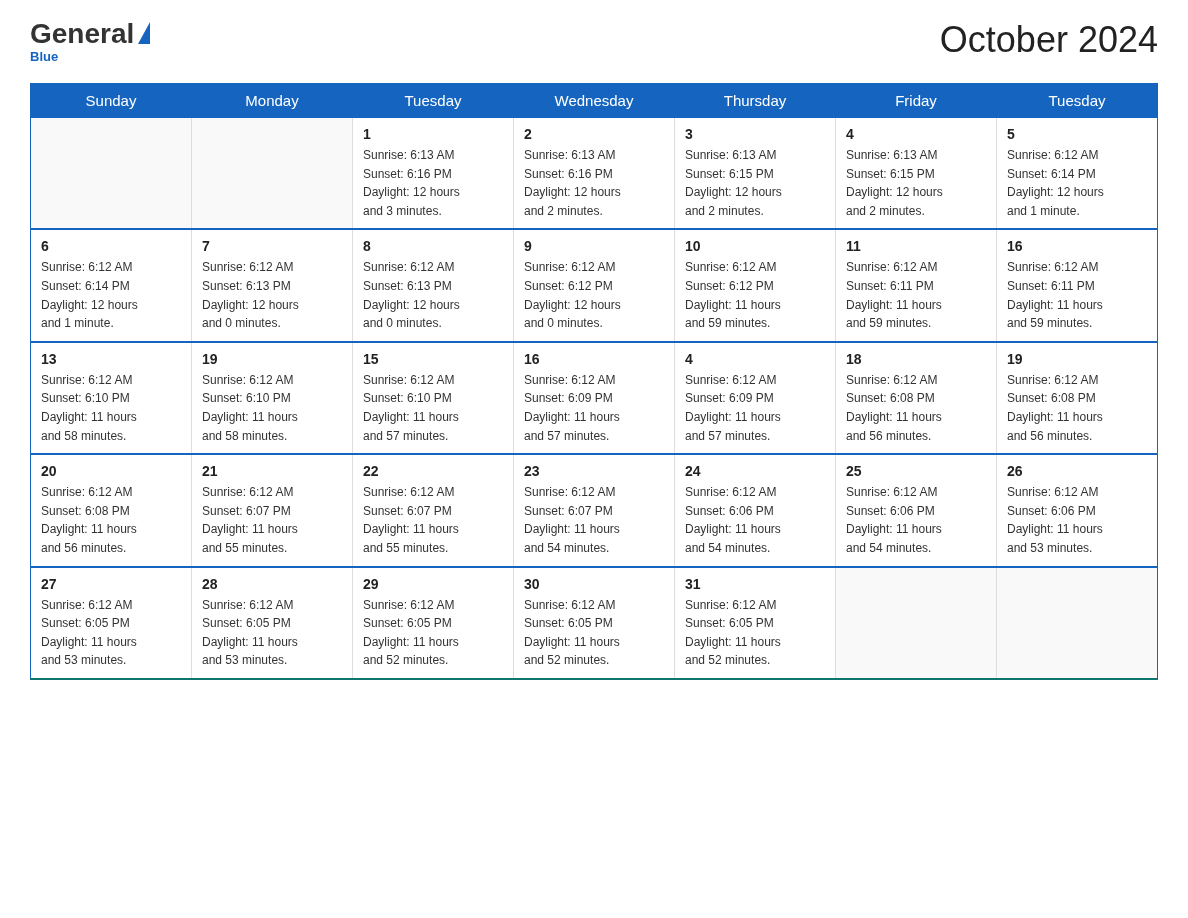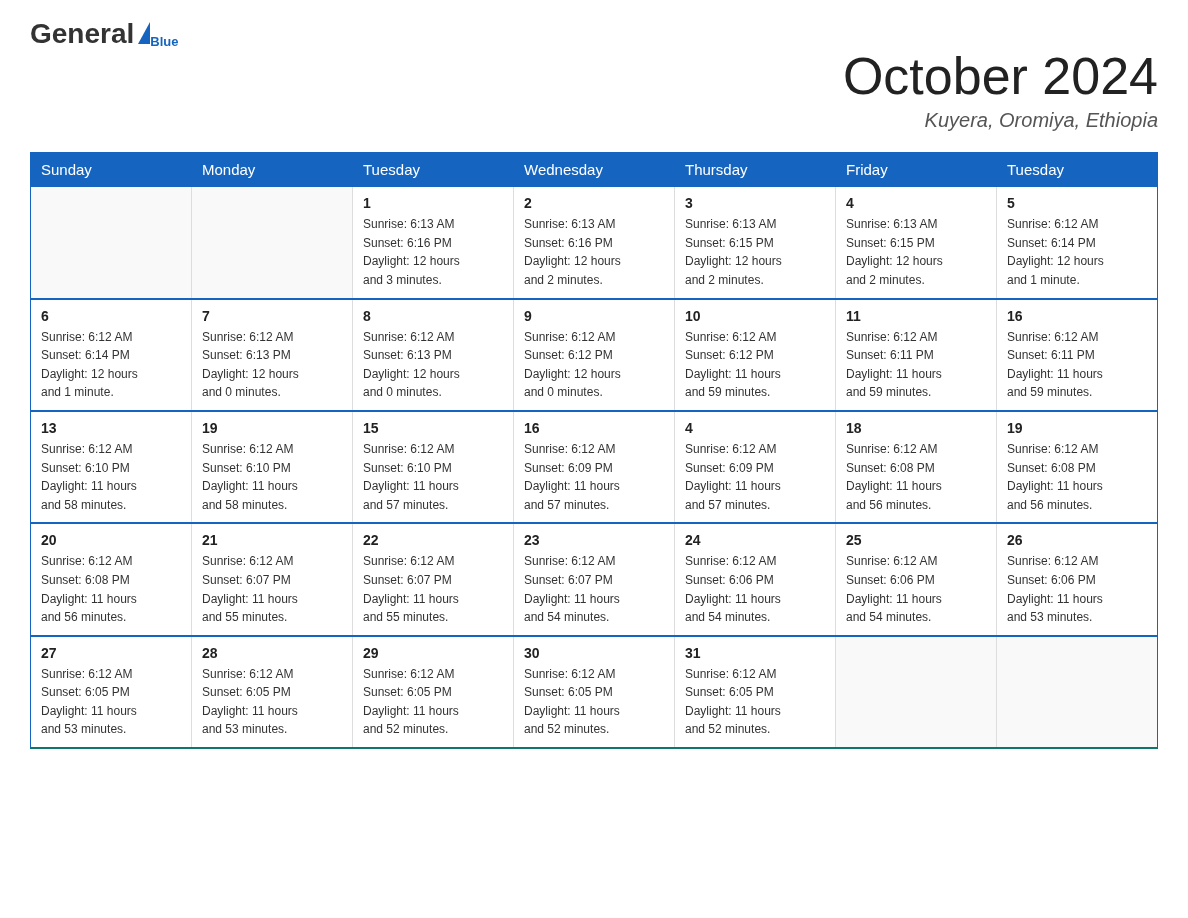--- a/index.html
+++ b/index.html
@@ -11,65 +11,65 @@
       padding: 20px 30px;
     }
     .header-area {
       display: flex;
       justify-content: space-between;
       align-items: flex-start;
       margin-bottom: 20px;
     }
     .logo {
       display: flex;
-      align-items: flex-end;
+      flex-direction: column;
+      align-items: flex-start;
     }
     .logo-general {
       font-size: 28px;
       font-weight: bold;
       color: #333;
       line-height: 1;
     }
     .logo-blue {
       font-size: 13px;
       font-weight: bold;
       color: #1565c0;
       line-height: 1;
       margin-top: 2px;
       display: flex;
       align-items: center;
     }
     .title-area {
       text-align: right;
     }
     .month-title {
-      font-size: 52px;
+      font-size: 36px;
       font-weight: 300;
       color: #222;
       line-height: 1.1;
-      margin-top: 28px;
     }
     .location-title {
       font-size: 20px;
       color: #555;
       font-style: italic;
       margin-top: 4px;
     }
     table {
       width: 100%;
       border-collapse: collapse;
       table-layout: fixed;
     }
     thead tr th {
       background-color: #1565c0;
       color: #fff;
       font-size: 15px;
       font-weight: normal;
       padding: 8px 10px;
-      text-align: left;
+      text-align: center;
       border: 1px solid #1565c0;
     }
     tbody tr {
       border-bottom: 2px solid #1565c0;
     }
     tbody tr td {
       vertical-align: top;
       padding: 8px 10px;
       border-left: 1px solid #ddd;
       border-right: 1px solid #ddd;
@@ -111,21 +111,20 @@
 <div class="header-area">
   <div class="logo">
     <div style="display:flex; align-items:center;">
       <span class="logo-general">General</span>
       <span style="display:inline-block; width:0; height:0; border-left:12px solid transparent; border-right:0px solid transparent; border-bottom:22px solid #1565c0; margin-left:4px; margin-top:-2px;"></span>
     </div>
     <span class="logo-blue">Blue</span>
   </div>
   <div class="title-area">
     <div class="month-title">October 2024</div>
-    <div class="location-title">Kuyera, Oromiya, Ethiopia</div>
   </div>
 </div>
 
 <table>
   <thead>
     <tr>
     <th>Sunday</th>
         <th>Monday</th>
         <th>Tuesday</th>
         <th>Wednesday</th>

